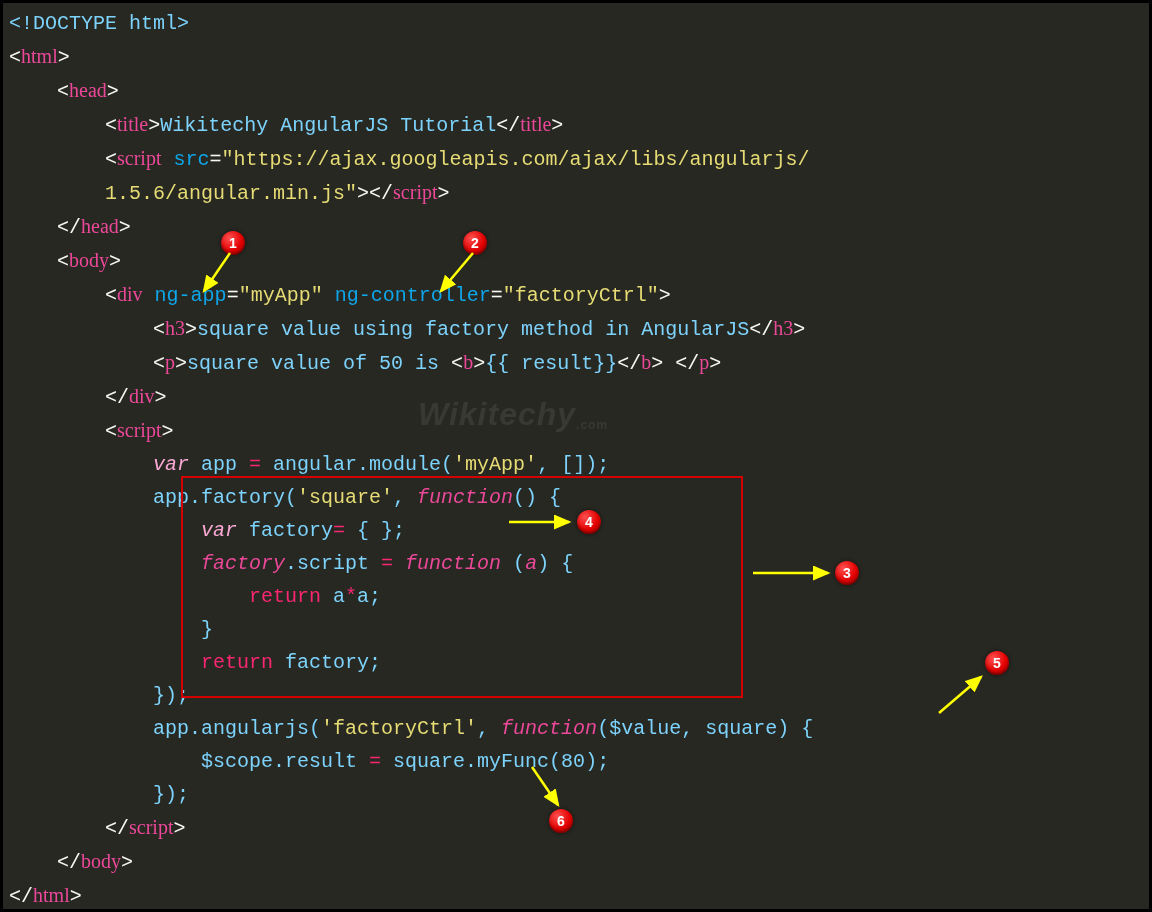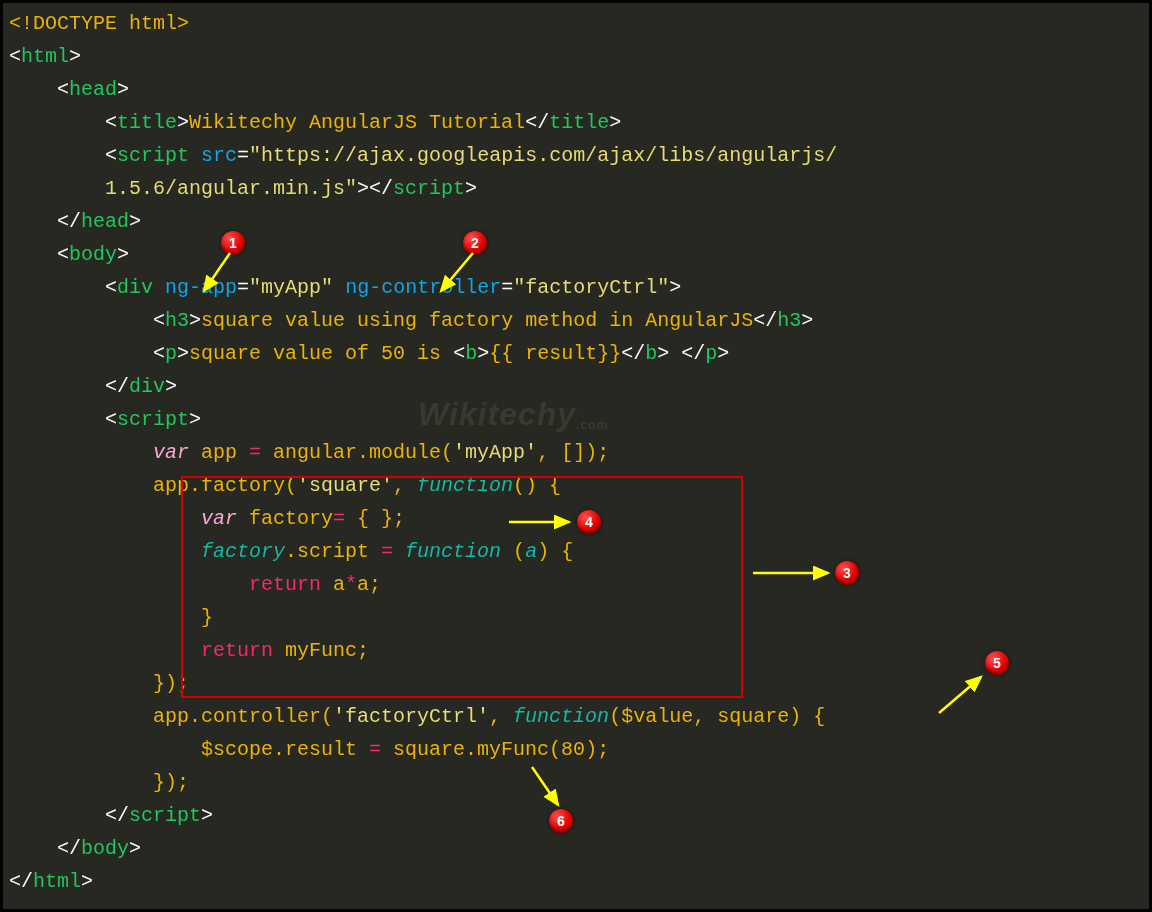--- a/index.html
+++ b/index.html
@@ -15,26 +15,26 @@
     width: 1152px;
     height: 912px;
     position: relative;
     overflow: hidden;
   }
   .code-area {
     padding: 4px 6px;
     white-space: pre;
     position: relative;
   }
-  .tag { color: #22c55e; }
+  .tag { color: #ec4899; font-family: Liberation Serif, serif; }
   .attr { color: #0ea5e9; }
   .string { color: #e6db74; }
-  .text { color: #eab308; }
+  .text { color: #7dd3fc; }
   .kw { color: #f9a8d4; font-style: italic; }
-  .fn { color: #14b8a6; font-style: italic; }
+  .fn { color: #ec4899; font-style: italic; }
   .op { color: #f92672; }
   .punct { color: #f8f8f2; }
   .bracket { color: #f8f8f2; }
   .redbox {
     position: absolute;
     border: 2px solid #d40000;
     pointer-events: none;
     box-sizing: border-box;
   }
   .badge {
@@ -94,23 +94,23 @@
             <span class="bracket">&lt;</span><span class="tag">h3</span><span class="bracket">&gt;</span><span class="text">square value using factory method in AngularJS</span><span class="bracket">&lt;/</span><span class="tag">h3</span><span class="bracket">&gt;</span>
             <span class="bracket">&lt;</span><span class="tag">p</span><span class="bracket">&gt;</span><span class="text">square value of 50 is </span><span class="bracket">&lt;</span><span class="tag">b</span><span class="bracket">&gt;</span><span class="text">{{ result}}</span><span class="bracket">&lt;/</span><span class="tag">b</span><span class="bracket">&gt;</span> <span class="bracket">&lt;/</span><span class="tag">p</span><span class="bracket">&gt;</span>
         <span class="bracket">&lt;/</span><span class="tag">div</span><span class="bracket">&gt;</span>
         <span class="bracket">&lt;</span><span class="tag">script</span><span class="bracket">&gt;</span>
             <span class="kw">var</span><span class="text"> app </span><span class="op">=</span><span class="text"> angular.module(</span><span class="string">'myApp'</span><span class="text">, []);</span>
             <span class="text">app.factory(</span><span class="string">'square'</span><span class="text">, </span><span class="fn">function</span><span class="text">() {</span>
                 <span class="kw">var</span><span class="text"> factory</span><span class="op">=</span><span class="text"> { };</span>
                 <span class="fn">factory</span><span class="text">.script </span><span class="op">=</span> <span class="fn">function</span><span class="text"> (</span><span class="fn">a</span><span class="text">) {</span>
                     <span class="op">return</span><span class="text"> a</span><span class="op">*</span><span class="text">a;</span>
                 <span class="text">}</span>
-                <span class="op">return</span><span class="text"> myFunc;</span>
+                <span class="op">return</span><span class="text"> factory;</span>
             <span class="text">});</span>
-            <span class="text">app.controller(</span><span class="string">'factoryCtrl'</span><span class="text">, </span><span class="fn">function</span><span class="text">($value, square) {</span>
+            <span class="text">app.angularjs(</span><span class="string">'factoryCtrl'</span><span class="text">, </span><span class="fn">function</span><span class="text">($value, square) {</span>
                 <span class="text">$scope.result </span><span class="op">=</span><span class="text"> square.myFunc(</span><span class="text">80</span><span class="text">);</span>
             <span class="text">});</span>
         <span class="bracket">&lt;/</span><span class="tag">script</span><span class="bracket">&gt;</span>
     <span class="bracket">&lt;/</span><span class="tag">body</span><span class="bracket">&gt;</span>
 <span class="bracket">&lt;/</span><span class="tag">html</span><span class="bracket">&gt;</span></div>
 
 <div class="redbox" style="left:178px; top:473px; width:562px; height:222px;"></div>
 
 <div class="badge" style="left:218px; top:228px;">1</div>
 <div class="badge" style="left:460px; top:228px;">2</div>

